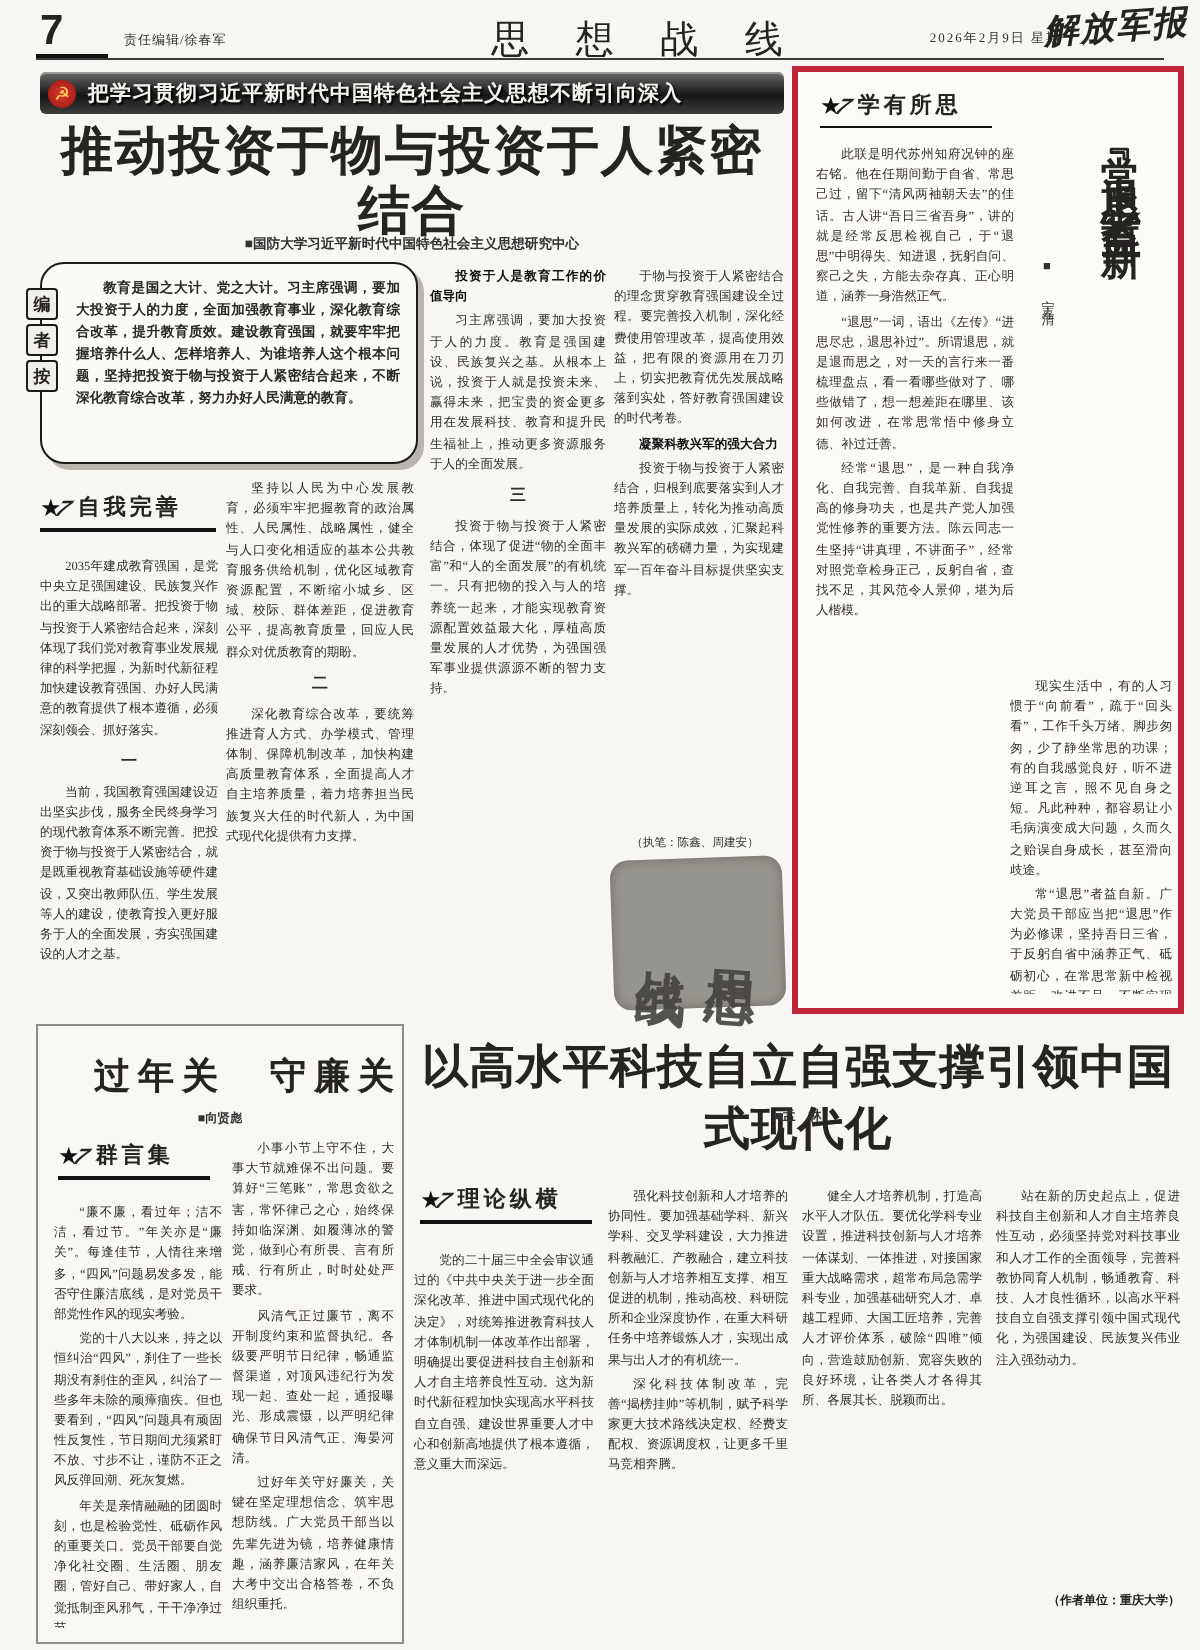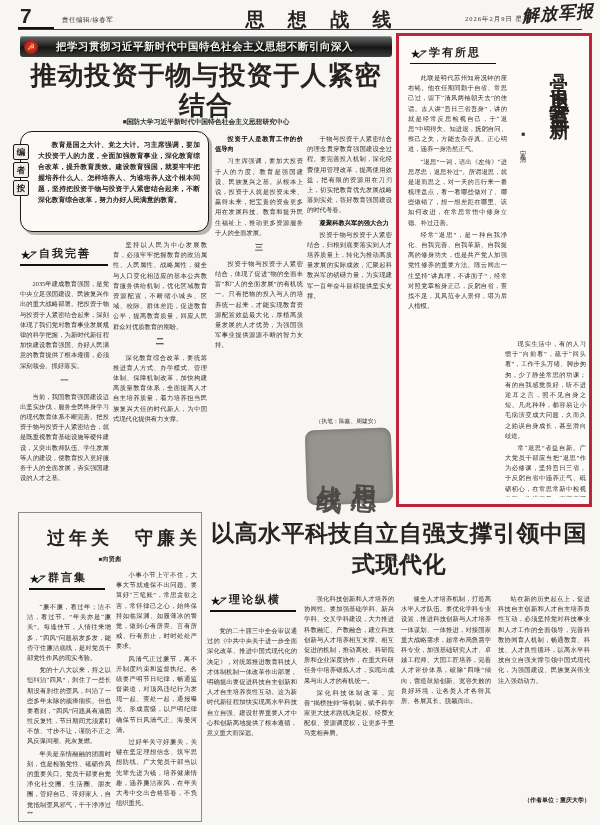--- a/index.html
+++ b/index.html
@@ -3,34 +3,34 @@
 <meta charset="utf-8">
 <style>
   html,body{margin:0;padding:0;background:#d8d6d2;}
   .page{position:relative;width:600px;height:825px;background:#f7f6f2;overflow:hidden;
         font-family:"Liberation Serif","DejaVu Serif",serif;color:#262422;}
   .abs{position:absolute;}
   
   .hdr-num{left:20px;top:4px;font-size:21px;font-weight:900;font-family:"Liberation Sans",sans-serif;}
   .hdr-num-rule{left:18px;top:27px;width:36px;height:2px;background:#111;}
   .hdr-ed{left:62px;top:16px;font-size:6.5px;letter-spacing:.5px;color:#333;}
-  .hdr-title{left:0;right:0;top:7px;text-align:center;font-size:19px;font-weight:700;letter-spacing:9px;
+  .hdr-title{left:0;right:0;top:7px;text-align:center;font-size:19px;font-weight:400;letter-spacing:9px;
              font-family:"Liberation Sans",sans-serif;padding-left:46px;}
   .hdr-date{right:62px;top:15px;font-size:6.5px;letter-spacing:1px;color:#333;}
   .hdr-masthead{right:6px;top:2px;font-size:17px;font-weight:900;font-style:italic;transform:rotate(-4deg);
                 font-family:"Liberation Serif",serif;letter-spacing:1px;}
   .hdr-rule{left:18px;top:29px;width:564px;height:1px;background:#3a3a3a;}
   
   .banner{left:20px;top:36px;width:372px;height:21px;border-radius:3px;
           background:linear-gradient(#6a6a6a,#161616 55%,#3d3d3d);display:flex;align-items:center;
           box-shadow:inset 0 1px 0 #999;}
   .emblem{width:14px;height:14px;margin:0 6px 0 4px;border-radius:50%;background:radial-gradient(#e33b2e,#8e1410);
           color:#ffd75e;font-size:9px;line-height:14px;text-align:center;flex:none;}
   .banner-text{color:#f3f3ee;font-size:10.5px;font-weight:900;letter-spacing:.5px;
-               font-family:"Liberation Sans",sans-serif;text-shadow:1px 1px 1px #000;white-space:nowrap;margin-left:12px;}
+               font-family:"Liberation Sans",sans-serif;text-shadow:1px 1px 1px #000;white-space:nowrap;}
   
   .headline{left:20px;top:63px;width:372px;text-align:center;font-size:26px;line-height:1.15;font-weight:900;
             font-family:Liberation Mono, monospace;letter-spacing:1px;}
   .m-byline{left:20px;top:117px;width:372px;text-align:center;font-size:6.8px;font-weight:bold;color:#333;}
   .note-box{left:20px;top:131px;width:189px;height:101px;border:1.5px solid #1a1a1a;border-radius:12px;
             background:#fbfaf7;box-shadow:3px 3px 0 #b9b6b0;box-sizing:border-box;padding:7px 8px 6px 17px;}
   .note-box p{margin:0;font-size:6.8px;line-height:1.62;text-align:justify;font-weight:bold;color:#2b2927;text-indent:2em;}
   .note-tab{left:13px;width:14px;height:14px;border:1px solid #1a1a1a;background:#f1efe9;border-radius:2px;
             font-size:8.5px;font-weight:900;text-align:center;line-height:14px;font-family:"Liberation Sans",sans-serif;}
   .rubric{display:flex;align-items:flex-end;gap:5px;border-bottom:2px solid #111;padding-bottom:3px;

